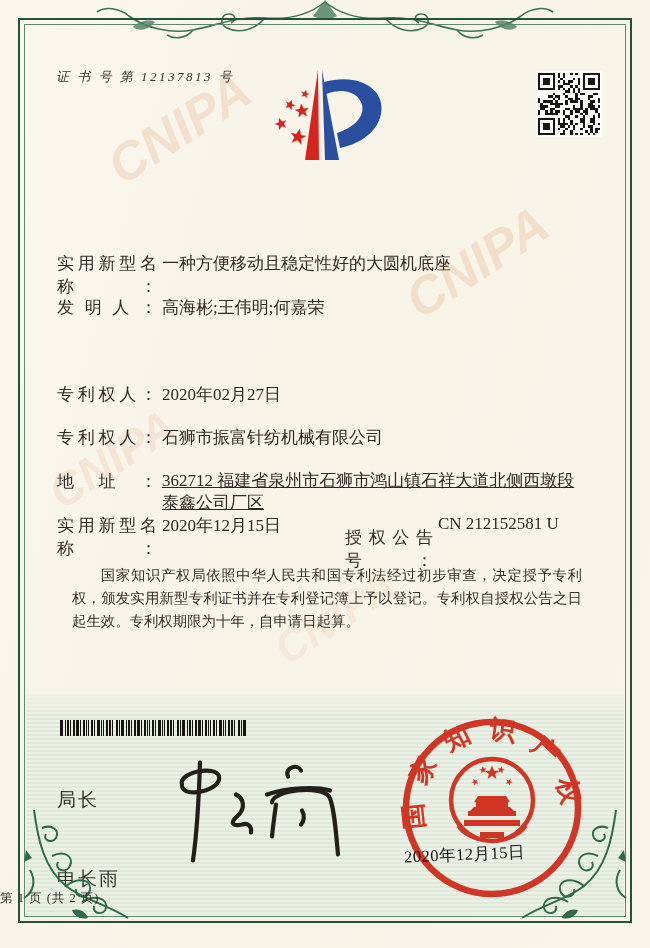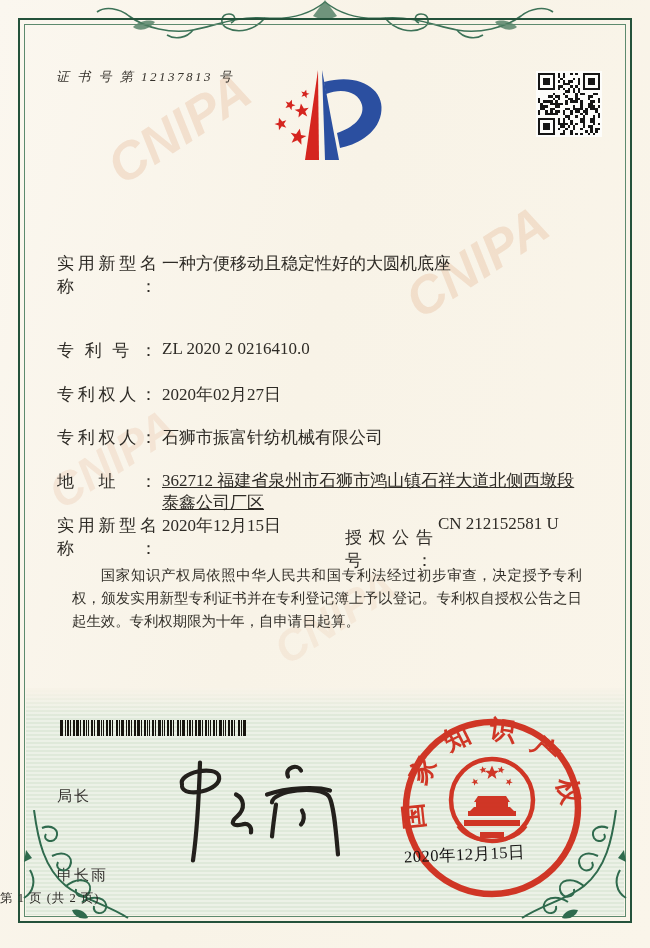--- a/index.html
+++ b/index.html
@@ -36,21 +36,21 @@
     vertical-align:top; }
   .val { margin-left:5px; }
   .val-addr { display:inline-block; width:414px; line-height:22px; vertical-align:top;text-decoration:underline; }
   .pair2 { position:absolute; left:288px; top:0; }
   .pair2 .lbl { width:88px;margin-top:12px; }
   .paras { position:absolute; left:56px; top:548px; width:542px; font-size:14.4px;
     line-height:23px; text-align:justify; color:#33302a; }
   .paras p { margin:16px; text-indent:2em; }
   .barcode { position:absolute; left:60px; top:720px; }
   .officer-title, .officer-name { position:absolute; left:57px;
-    font-family:"Liberation Sans","DejaVu Sans",sans-serif; font-size:15px;
+    font-family:"Liberation Sans","DejaVu Sans",sans-serif; font-size:19px;
     letter-spacing:2px; color:#33312d;text-align:right; }
   .officer-title { top:787px; }
   .officer-name  { top:866px; }
   .signature { position:absolute; left:172px; top:758px; }
   .seal { position:absolute; left:398px; top:714px; width:188px; height:188px; opacity:0.95; }
   .seal-date { position:absolute; left:404px; top:843px; width:160px; font-size:16.5px;
     color:#141312; transform:rotate(-2.5deg); letter-spacing:0.5px; }
   .footer { position:absolute; left:0; right:0; top:890px; 
     font-size:12.5px; letter-spacing:1px; color:#2c2a26; }
   .top-ornament { position:absolute; left:95px; top:0; }
@@ -302,22 +302,22 @@
         <rect x="0" y="18" width="7" height="7" fill="#161616"></rect>
         <rect x="1" y="19" width="5" height="5" fill="#fdfdfb"></rect>
         <rect x="2" y="20" width="3" height="3" fill="#161616"></rect>
       </svg>
   </div>
 
 
   <div class="row" style="top:252px">
     <span class="lbl">实用新型名称：</span><span class="val">一种方便移动且稳定性好的大圆机底座</span>
   </div>
-  <div class="row" style="top:339px">
-    <span class="lbl">专利号：</span><span class="val">ZL 2020 2 0216410.0</span>
+  <div class="row" style="top:296px">
+    <span class="lbl">发明人：</span><span class="val">高海彬;王伟明;何嘉荣</span>
   </div>
   <div class="row" style="top:383px">
     <span class="lbl">专利权人：</span><span class="val">2020年02月27日</span>
   </div>
   <div class="row" style="top:426px">
     <span class="lbl">专利权人：</span><span class="val">石狮市振富针纺机械有限公司</span>
   </div>
   <div class="row" style="top:470px">
     <span class="lbl">地址：</span><span class="val val-addr">362712 福建省泉州市石狮市鸿山镇石祥大道北侧西墩段泰鑫公司厂区</span>
   </div>

